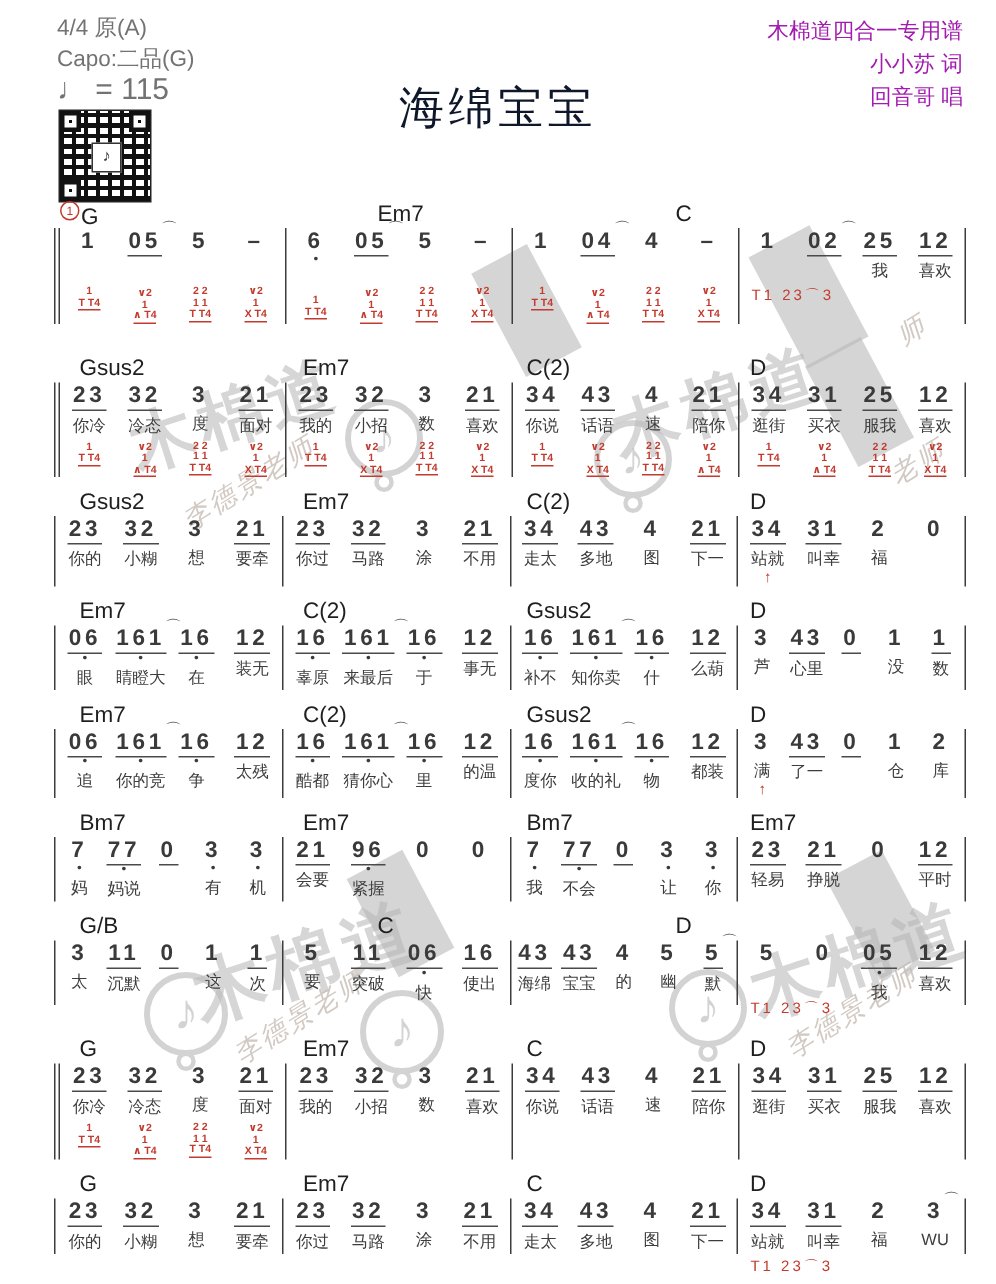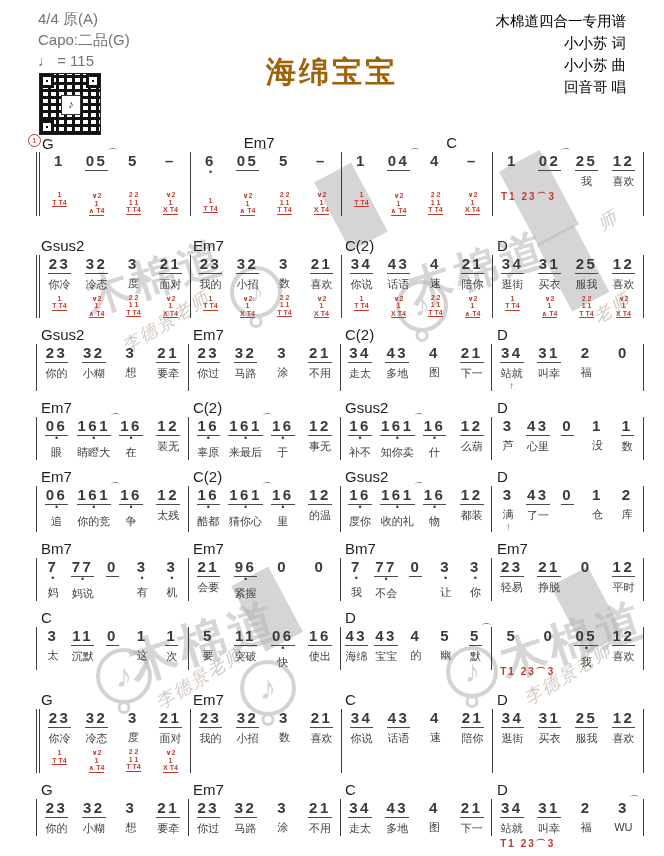--- a/index.html
+++ b/index.html
@@ -6,66 +6,66 @@
     --ink:#2f2f2f; --note:#3a3a3a; --red:#c23b2e; --wm:#b5b5b5;
   }
   html,body{margin:0;padding:0;}
   body{
     width:664px;height:856px;position:relative;overflow:hidden;
     background:#ffffff;color:var(--ink);
     font-family:"Liberation Sans","DejaVu Sans",sans-serif;
   }
   
   .h-left{position:absolute;left:38px;top:8px;font-size:15px;line-height:21px;color:#737373;}
-  .h-left .tempo{font-size:15px;}
+  .h-left .tempo{font-size:20px;}
   .qr{position:absolute;left:40px;top:74px;width:60px;height:60px;background:#fff;
       background-image:
         repeating-linear-gradient(90deg,#111 0 3px,transparent 3px 8px),
         repeating-linear-gradient(0deg,#111 0 3px,transparent 3px 7px);
       outline:1px solid #222;}
   .qr .fp{position:absolute;width:14px;height:14px;border:3px solid #111;background:#fff;box-sizing:border-box;}
   .qr .fp::after{content:"";position:absolute;left:3px;top:3px;width:2px;height:2px;background:#111;}
   .qr .fp.tl{left:0;top:0}.qr .fp.tr{right:0;top:0}.qr .fp.bl{left:0;bottom:0}
   .qr .ctr{position:absolute;left:21px;top:21px;width:18px;height:18px;background:#fff;border:1px solid #333;
            font-size:11px;line-height:17px;text-align:center;color:#333;}
   .h-center{position:absolute;left:0;right:0;top:52px;text-align:center;}
-  .title{font-size:30px;font-weight:700;letter-spacing:3px;color:#a16207;}
+  .title{font-size:30px;font-weight:400;letter-spacing:3px;color:#0f172a;}
   .subtitle{font-size:13px;margin-top:9px;color:#333;}
-  .h-right{position:absolute;right:38px;top:10px;text-align:right;font-size:14.5px;line-height:22px;color:#000000;}
+  .h-right{position:absolute;right:22px;top:10px;text-align:right;font-size:14.5px;line-height:22px;color:#a21caf;}
   
   .wm{position:absolute;z-index:0;pointer-events:none;}
   .wm-text{color:var(--wm);opacity:.55;font-weight:700;letter-spacing:4px;white-space:nowrap;}
   .wm-script{color:#c7bcb4;opacity:.8;font-style:italic;white-space:nowrap;letter-spacing:2px;}
   .wm-block{background:#b9b9b9;opacity:.6;}
   .wm-clef{border:4px solid #bdbdbd;border-radius:50%;opacity:.65;color:#bdbdbd;
            display:flex;align-items:center;justify-content:center;box-sizing:border-box;}
   .wm-clef::after{content:"";position:absolute;left:50%;bottom:-14px;width:7px;height:7px;border:3px solid #bdbdbd;border-radius:50%;transform:translateX(-50%);}
   
   #score{position:absolute;left:36px;right:20px;top:134px;z-index:1;}
   .mline{position:relative;margin-bottom:8px;}
   .mline.hasred{margin-bottom:21px;}
-  .crow{display:flex;height:18px;font-size:15px;font-weight:400;color:#1f1f1f;}
+  .crow{display:flex;height:18px;font-size:15px;font-weight:400;color:#1f1f1f;margin-left:12px;}
   .ccell{flex:1;padding-left:5px;white-space:nowrap;}
   .sect{display:inline-block;width:11px;height:11px;line-height:11px;border:1px solid var(--red);
         border-radius:50%;color:var(--red);font-size:8px;text-align:center;vertical-align:6px;margin-right:1px;margin-left:-13px;}
   .brow{display:flex;position:relative;}
   .measure{flex:1;display:flex;border-left:1.3px solid #3c3c3c;position:relative;padding:0 1px;}
   .measure.dblbar{border-left:4px double #3c3c3c;}
   .measure:last-child{border-right:1.3px solid #3c3c3c;}
   .beat{flex:1;display:flex;flex-direction:column;align-items:center;min-width:0;}
   .note{position:relative;height:18px;line-height:18px;font-size:15px;font-weight:700;color:var(--note);
         letter-spacing:2.5px;padding:0 1px;white-space:nowrap;}
   .note.u{border-bottom:1.6px solid #4a4a4a;}
   .tier{position:absolute;right:-10px;top:-8px;font-size:11px;letter-spacing:0;color:#555;font-weight:400;}
   .odot{height:6px;line-height:4px;font-size:9px;color:#3a3a3a;}
   .lyr{height:15px;line-height:14px;font-size:11px;color:#3d3d3d;margin-top:3px;white-space:nowrap;}
   .uparrow{height:10px;line-height:9px;font-size:10px;color:var(--red);font-weight:700;}
   .fing{margin-top:3px;color:var(--red);font-size:7px;line-height:7.5px;text-align:center;font-weight:700;white-space:nowrap;}
   .fing div:last-child{border-bottom:.8px solid var(--red);display:inline-block;}
-  .mred{position:absolute;left:8px;top:38px;color:var(--red);font-size:10px;font-weight:700;
+  .mred{position:absolute;left:8px;top:38px;color:var(--red);font-size:10px;font-weight:400;
         letter-spacing:2px;white-space:nowrap;}
 </style>
 </head>
 <body>
 
 <div class="h-left">
   <div>4/4 原(A)</div>
   <div>Capo:二品(G)</div>
   <div class="tempo">♩ = 115</div>
 </div>
@@ -77,21 +77,20 @@
   <div class="ctr">♪</div>
 </div>
 
 <div class="h-center">
   <div class="title">海绵宝宝</div>
 </div>
 
 <div class="h-right">
   <div>木棉道四合一专用谱</div>
   <div>小小苏 词</div>
-  <div>小小苏 曲</div>
   <div>回音哥 唱</div>
 </div>
 
 <div id="score">
     <div class="mline hasred">
       <div class="crow">
         <div class="ccell"><span class="sect">1</span><span>G</span></div>
         <div class="ccell"><span>Em7</span></div>
         <div class="ccell"><span>C</span></div>
       </div>
@@ -650,20 +649,21 @@
           </div>
           <div class="beat">
             <div class="note u">12</div>
             <div class="lyr">平时</div>
           </div>
         </div>
       </div>
     </div>
     <div class="mline hasred">
       <div class="crow">
+        <div class="ccell"><span>G/B</span></div>
         <div class="ccell"><span>C</span></div>
         <div class="ccell"><span>D</span></div>
       </div>
       <div class="brow">
         <div class="measure">
           <div class="beat">
             <div class="note">3</div>
             <div class="lyr">太</div>
           </div>
           <div class="beat">

